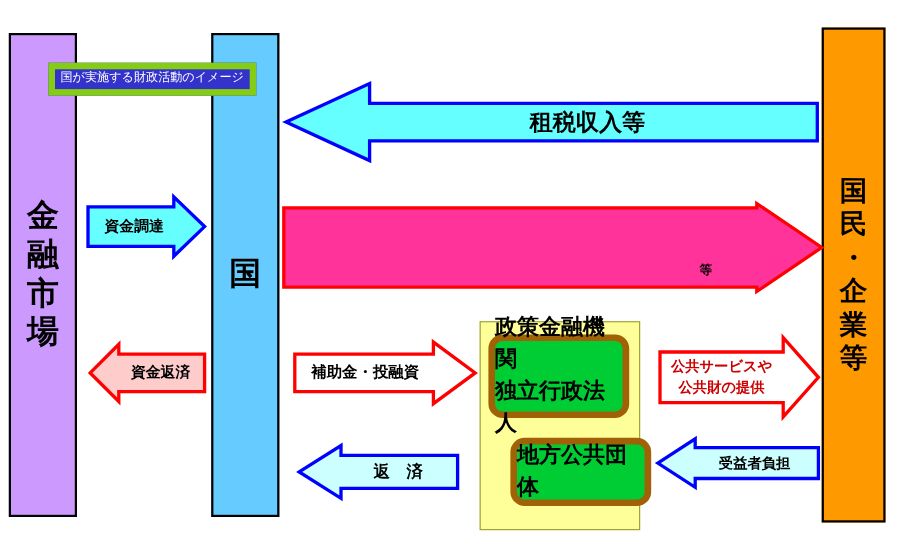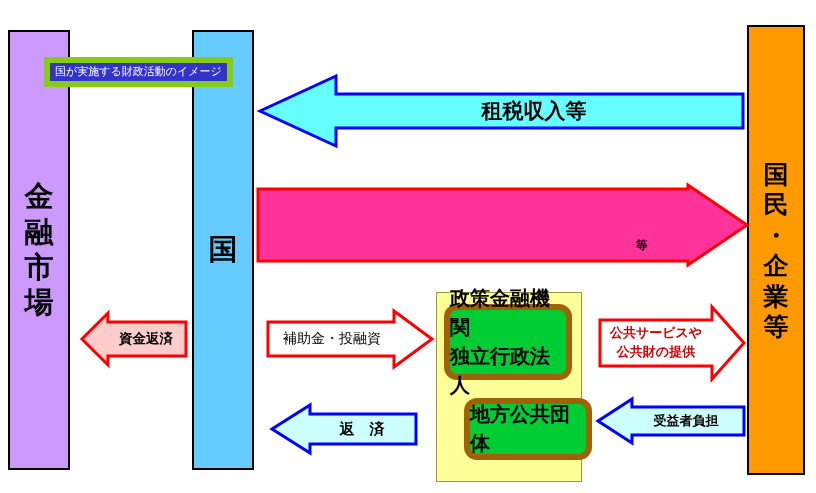--- a/index.html
+++ b/index.html
@@ -183,21 +183,21 @@
   #subsidy-arrow .label {
     position: absolute;
     left: 4px;
     top: 0;
     width: 124px;
     height: 62px;
     display: flex;
     align-items: center;
     justify-content: center;
     font-size: 14px;
-    font-weight: normal;
+    font-weight: bold;
     color: #000000;
   }
 
   
   #repay-arrow {
     left: 270px;
     top: 402px;
     width: 148px;
     height: 54px;
   }
@@ -334,20 +334,26 @@
     <div class="label">租税収入等</div>
   </div>
 
   <div class="abs" id="service-arrow">
     <svg width="493" height="84" viewBox="0 0 493 84">
       <polygon points="2,6 432,6 432,2 491,42 432,82 432,78 2,78" fill="#ff3399" stroke="#ff0000" stroke-width="3" stroke-linejoin="miter"></polygon>
     </svg>
     <div class="etc">等</div>
   </div>
 
+  <div class="abs" id="funding-arrow">
+    <svg width="110" height="60" viewBox="0 0 110 60">
+      <polygon points="2,12 80,12 80,3 108,30 80,57 80,48 2,48" fill="#66ffff" stroke="#0000ff" stroke-width="3" stroke-linejoin="miter"></polygon>
+    </svg>
+    <div class="label">資金調達</div>
+  </div>
 
   <div class="abs" id="repay-market-arrow">
     <svg width="108" height="58" viewBox="0 0 108 58">
       <polygon points="2,29 28,3 28,12 106,12 106,46 28,46 28,55" fill="#ffcccc" stroke="#ff0000" stroke-width="3" stroke-linejoin="miter"></polygon>
     </svg>
     <div class="label">資金返済</div>
   </div>
 
   <div class="abs" id="subsidy-arrow">
     <svg width="168" height="62" viewBox="0 0 168 62">

